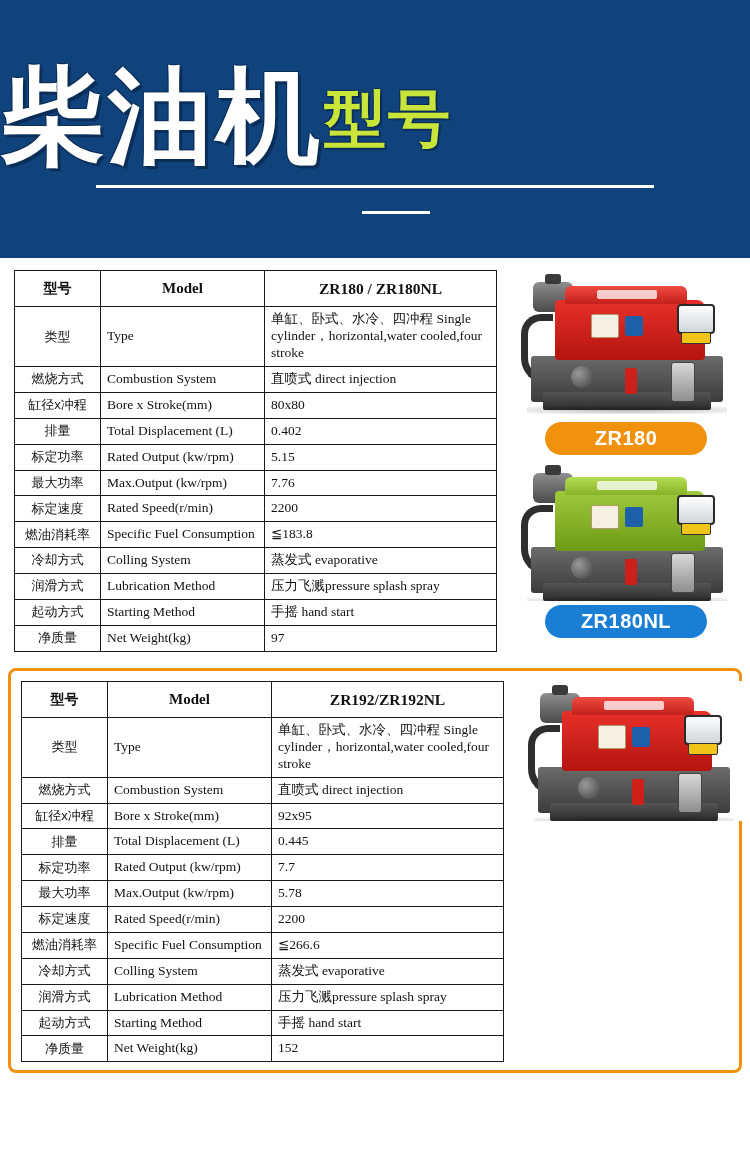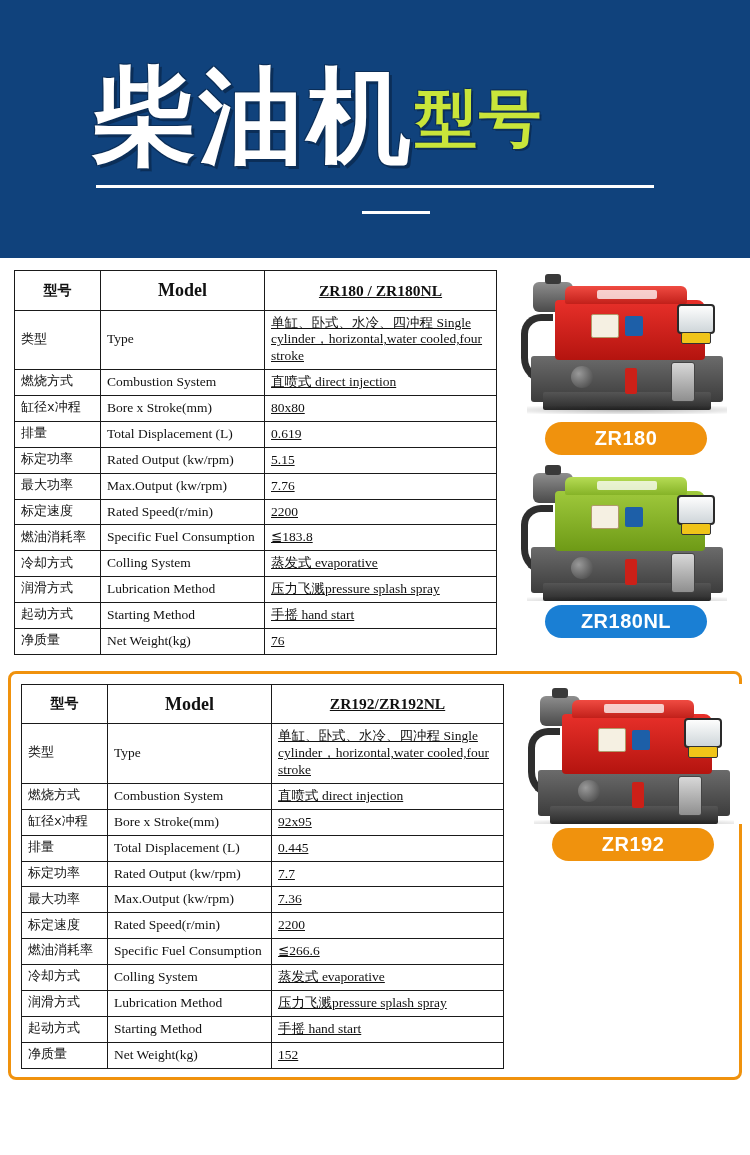--- a/index.html
+++ b/index.html
@@ -18,21 +18,20 @@
     width: 750px;
     height: 258px;
     background: #10427c;
     position: relative;
   }
   .banner-title {
     position: absolute;
     top: 48px;
     left: 0;
     width: 634px;
-    text-align: center;
     white-space: nowrap;
     font-family: "DejaVu Sans", sans-serif;
   }
   .title-main {
     font-size: 104px;
     font-weight: bold;
     color: #ffffff;
     letter-spacing: 4px;
     text-shadow:
       3px 3px 0 #0b2e58,
@@ -80,28 +79,28 @@
   .spec-table td, .spec-table th {
     border: 1px solid #1a1a1a;
     padding: 4px 6px;
     font-size: 13px;
     color: #111;
     vertical-align: middle;
     font-weight: normal;
     text-align: left;
     line-height: 1.25;
   }
-  .spec-table .col-cn { width: 86px; font-family: Liberation Mono, monospace; font-size: 13px; }
+  .spec-table .col-cn { width: 86px; font-family: Liberation Sans, sans-serif; font-size: 13px; text-align: center; }
   .spec-table .col-en { width: 164px; font-family: "Liberation Serif", serif; font-size: 13.5px; }
-  .spec-table .col-val { width: 232px; font-family: "Liberation Serif", serif; font-size: 13.5px; text-decoration: underline; }
+  .spec-table .col-val { width: 232px; font-family: "Liberation Serif", serif; font-size: 13.5px; }
   .spec-table tr.head td {
     text-align: center;
     font-weight: bold;
     font-family: "Liberation Serif", serif;
-    font-size: 18px;
+    font-size: 15px;
     padding: 8px 4px;
   }
   .spec-table tr.head td.col-cn { font-family: "DejaVu Sans", sans-serif; font-size: 14px; }
   .spec-table tr.head td.col-val { font-size: 15.5px; }
   .val-cn { font-family: "DejaVu Sans", sans-serif; }
   .val-mono { font-family: "DejaVu Sans Mono", monospace; font-size: 12.5px; }
 
   
   .section {
     position: relative;
@@ -272,21 +271,21 @@
             <td class="col-val val-cn">直喷式 direct injection</td>
           </tr>
           <tr>
             <td class="col-cn">缸径x冲程</td>
             <td class="col-en">Bore x Stroke(mm)</td>
             <td class="col-val">80x80</td>
           </tr>
           <tr>
             <td class="col-cn">排量</td>
             <td class="col-en">Total Displacement (L)</td>
-            <td class="col-val">0.619</td>
+            <td class="col-val">0.402</td>
           </tr>
           <tr>
             <td class="col-cn">标定功率</td>
             <td class="col-en">Rated Output (kw/rpm)</td>
             <td class="col-val">5.15</td>
           </tr>
           <tr>
             <td class="col-cn">最大功率</td>
             <td class="col-en">Max.Output (kw/rpm)</td>
             <td class="col-val">7.76</td>
@@ -312,21 +311,21 @@
             <td class="col-val val-cn">压力飞溅pressure splash spray</td>
           </tr>
           <tr>
             <td class="col-cn">起动方式</td>
             <td class="col-en">Starting Method</td>
             <td class="col-val val-cn">手摇 hand start</td>
           </tr>
           <tr>
             <td class="col-cn">净质量</td>
             <td class="col-en">Net  Weight(kg)</td>
-            <td class="col-val">76</td>
+            <td class="col-val">97</td>
           </tr>
         </tbody>
       </table>
     </div>
 
     <div class="images-col">
       <div class="photo-block">
         <div class="photo">
           <div class="eng eng-pipe"></div>
           <div class="eng eng-tank"></div>
@@ -404,21 +403,21 @@
             <td class="col-val">0.445</td>
           </tr>
           <tr>
             <td class="col-cn">标定功率</td>
             <td class="col-en">Rated Output (kw/rpm)</td>
             <td class="col-val">7.7</td>
           </tr>
           <tr>
             <td class="col-cn">最大功率</td>
             <td class="col-en">Max.Output (kw/rpm)</td>
-            <td class="col-val">7.36</td>
+            <td class="col-val">5.78</td>
           </tr>
           <tr>
             <td class="col-cn">标定速度</td>
             <td class="col-en">Rated Speed(r/min)</td>
             <td class="col-val">2200</td>
           </tr>
           <tr>
             <td class="col-cn">燃油消耗率</td>
             <td class="col-en">Specific Fuel Consumption</td>
             <td class="col-val val-mono">≦266.6</td>
@@ -460,18 +459,17 @@
           <div class="eng eng-logo"></div>
           <div class="eng eng-lamp"></div>
           <div class="eng eng-lamp-y"></div>
           <div class="eng eng-decal"></div>
           <div class="eng eng-decal2"></div>
           <div class="eng eng-knob"></div>
           <div class="eng eng-red-bits"></div>
           <div class="eng eng-filter"></div>
           <div class="eng eng-shadow"></div>
         </div>
-        <div class="badge orange">ZR192</div>
       </div>
 
     </div>
   </div>
 </div>
 
 </body></html>

